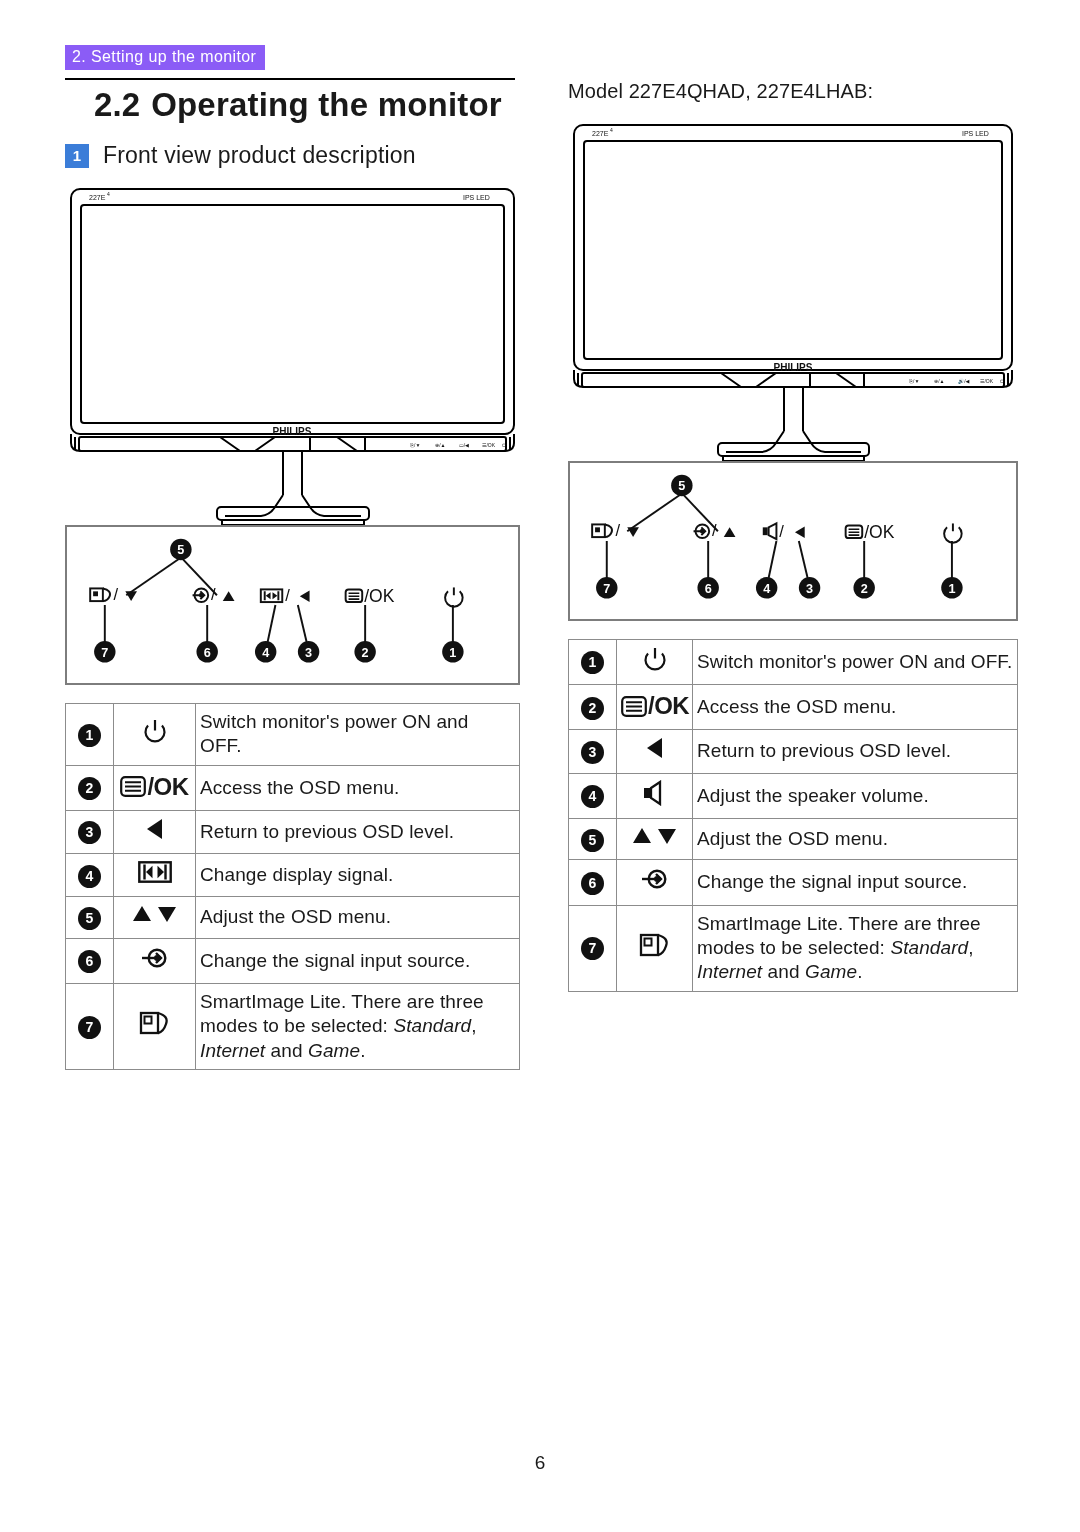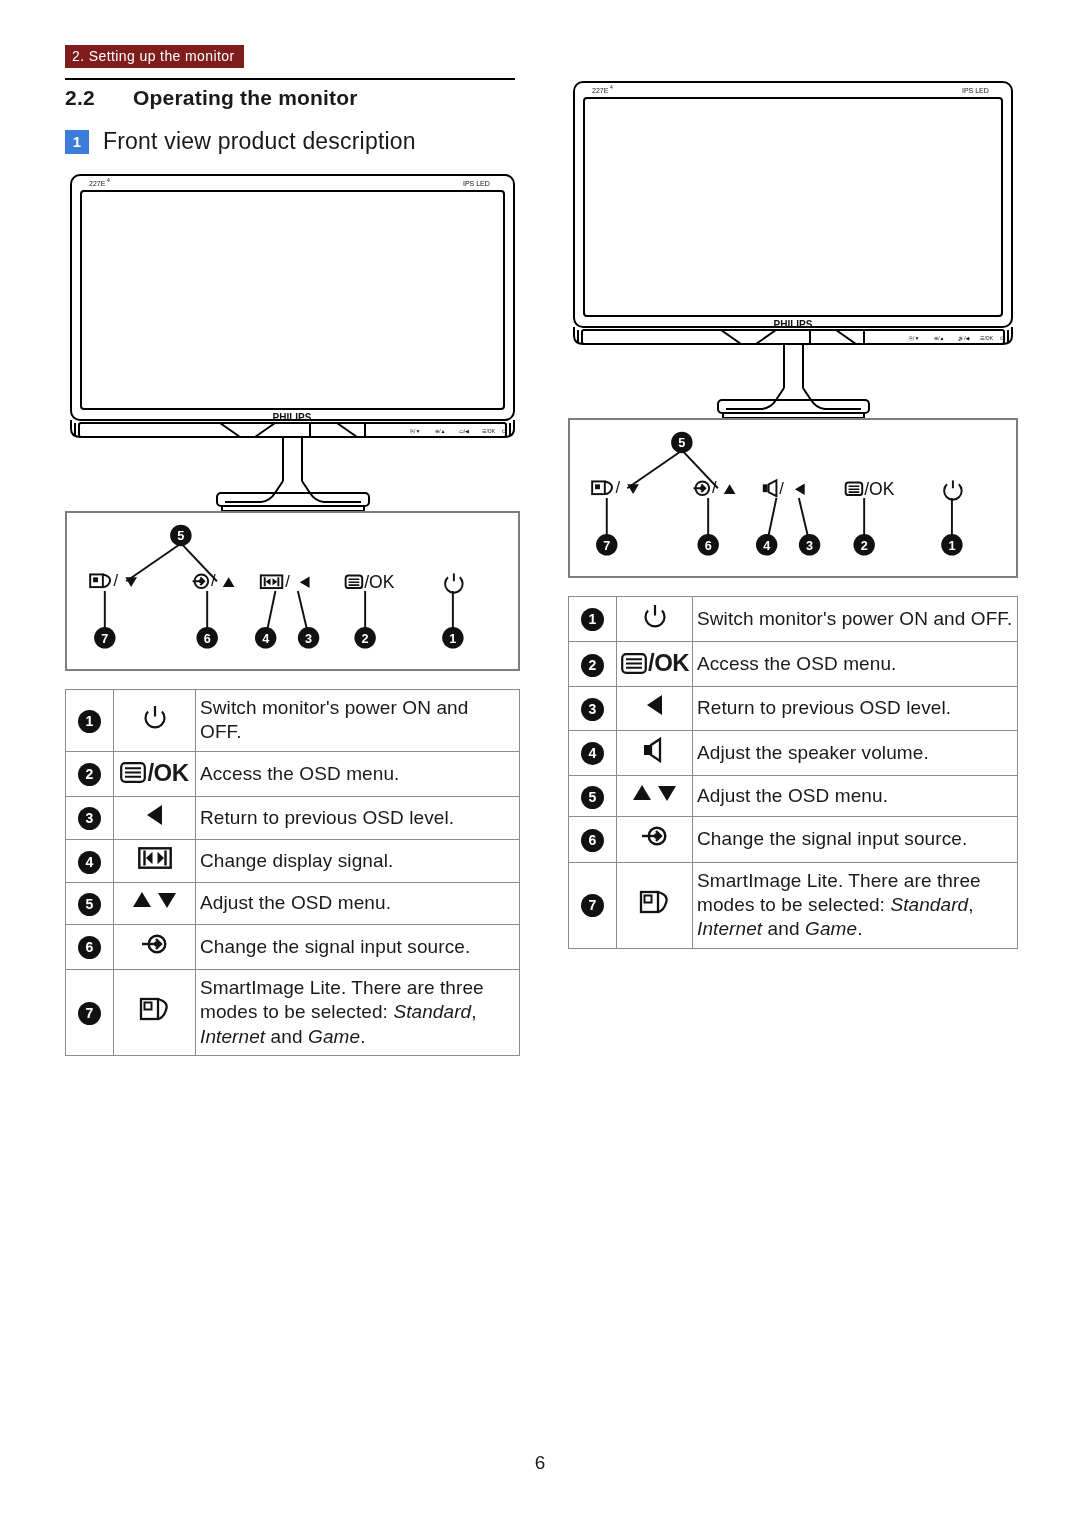--- a/index.html
+++ b/index.html
@@ -9,36 +9,36 @@
     background:#ffffff;
     font-family:"Liberation Sans", sans-serif;
     color:#1a1a1a;
     position:relative;
     overflow:hidden;
   }
 
   
   .running-head {
     position:absolute; left:65px; top:45px;
-    background:#7f1d1d; color:#ffffff;
-    font-size:14px; letter-spacing:.4px;
+    background:#8b5cf6; color:#ffffff;
+    font-size:16px; letter-spacing:.4px;
     padding:3px 9px 4px 7px;
     white-space:nowrap;
   }
 
   
   .col-left  { position:absolute; left:65px;  top:78px;  width:455px; }
   .col-right { position:absolute; left:568px; top:78px;  width:450px; }
 
   .rule {
     border:0; border-top:2px solid #000; margin:0 0 6px 0; width:450px;
   }
   h2.sect {
-    font-size:21px; font-weight:bold; margin:6px 0 18px 0;
-    letter-spacing:.2px; white-space:nowrap;
+    font-size:33px; font-weight:bold; margin:6px 0 18px 0;
+    letter-spacing:.2px; white-space:nowrap;text-align:center;
   }
   h2.sect .num { display:inline-block; width:68px; }
 
   .subhead { display:flex; align-items:center; gap:14px; margin:0 0 16px 0; }
   .badge-1 {
     background:#3b7dd8; color:#fff; width:24px; height:24px;
     display:flex; align-items:center; justify-content:center;
     font-size:15px; font-weight:bold; line-height:1;
   }
   .subhead-text { font-size:23px; letter-spacing:.2px; }
@@ -304,20 +304,21 @@
         <td class="c-desc">
           <span>SmartImage Lite. There are three modes to be selected: </span><span class="ital">Standard</span><span>, </span><span class="ital">Internet</span><span> and </span><span class="ital">Game</span><span>.</span>
         </td>
       </tr>
     </tbody>
   </table>
 </div>
 
 <div class="col-right">
 
+  <div class="model-line right">Model 227E4QHAD, 227E4LHAB:</div>
 
   <svg class="monitor" viewBox="0 0 450 340" width="450" height="340">
     <g fill="none" stroke="#000" stroke-width="2">
       <rect x="6" y="4" width="438" height="245" rx="9"></rect>
       <rect x="16" y="20" width="418" height="218" rx="3"></rect>
       <path d="M6 249 L6 258 Q6 266 16 266 L434 266 Q444 266 444 258 L444 249"></path>
       <path d="M10 252 L10 264 M440 252 L440 264"></path>
       <rect x="14" y="252" width="422" height="14" rx="2"></rect>
       <path d="M153 252 L173 266 M188 266 L208 252 M242 252 L242 266 M268 252 L288 266 M296 266 L296 252"></path>
       <path d="M216 266 L216 310 M235 266 L235 310"></path>

